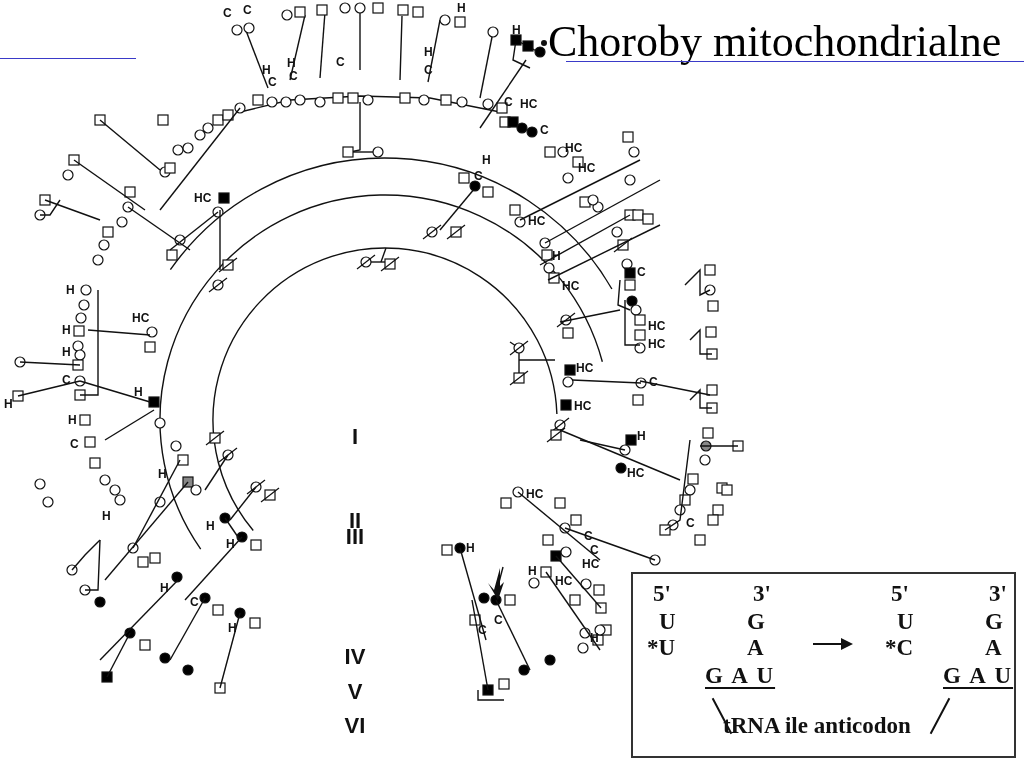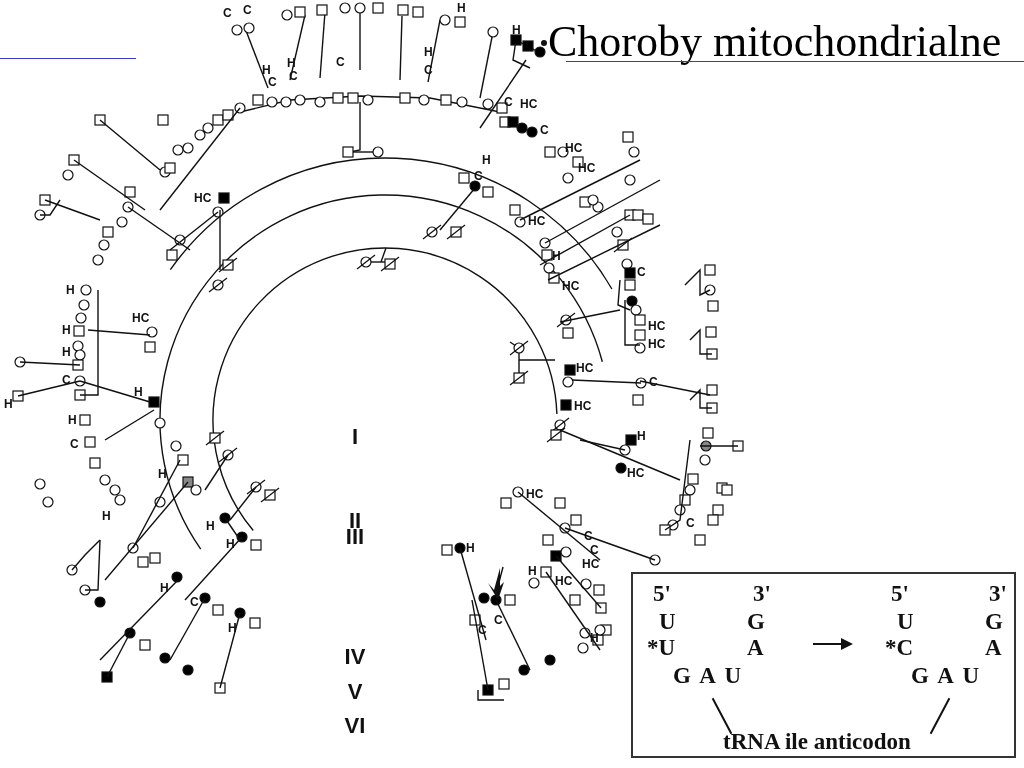--- a/index.html
+++ b/index.html
@@ -5,21 +5,21 @@
   html, body { margin: 0; padding: 0; background: #ffffff; }
   body { width: 1024px; height: 768px; position: relative; overflow: hidden; font-family: "Liberation Sans", sans-serif; }
   #title-rule-left { position: absolute; left: 0; top: 58px; width: 136px; height: 1px; background: #3a3ac8; }
   #title { position: absolute; left: 548px; top: 14px; font-family: "Liberation Serif", serif; font-size: 44px; color: #000; line-height: 56px; white-space: nowrap; }
   #title-underline { position: absolute; left: 566px; top: 61px; width: 458px; height: 1px; background: #3a3ac8; }
   #title-bullet { position: absolute; left: 541px; top: 40px; width: 6px; height: 6px; border-radius: 50%; background: #111; }
   #pedigree { position: absolute; left: 0; top: 0; }
   .gen { position: absolute; left: 330px; width: 50px; text-align: center; font-family: "Liberation Sans", sans-serif; font-weight: bold; font-size: 22px; color: #111; }
   #codon-box { position: absolute; left: 631px; top: 572px; width: 385px; height: 186px; border: 2px solid #333; background: #fff; box-sizing: border-box; font-family: "Liberation Serif", serif; font-weight: bold; color: #111; }
   #codon-box .t { position: absolute; font-size: 23px; line-height: 24px; white-space: nowrap; }
-  #codon-box .anti { text-decoration-thickness: 2px; text-underline-offset: 4px; letter-spacing: 2px; }
+  #codon-box .anti { text-decoration: underline; text-decoration-thickness: 2px; text-underline-offset: 4px; letter-spacing: 2px; margin-left: 32px; }
   #codon-box .arrow { position: absolute; left: 180px; top: 69px; width: 36px; height: 2px; background: #111; }
   #codon-box .arrow::after { content: ""; position: absolute; right: -4px; top: -5px; border-left: 12px solid #111; border-top: 6px solid transparent; border-bottom: 6px solid transparent; }
   #codon-box .slash { position: absolute; width: 2px; background: #111; height: 40px; }
 </style>
 </head>
 <body>
 
 <div id="title-rule-left"></div>
 <div id="title-bullet"></div>
 <div id="title">Choroby mitochondrialne</div>
@@ -412,14 +412,14 @@
 
   <span class="t" style="left:258px;top:8px">5'</span>
   <span class="t" style="left:356px;top:8px">3'</span>
   <span class="t" style="left:264px;top:36px">U</span>
   <span class="t" style="left:352px;top:36px">G</span>
   <span class="t" style="left:252px;top:62px">*C</span>
   <span class="t" style="left:352px;top:62px">A</span>
   <span class="t anti" style="left:278px;top:90px">G A U</span>
   <div class="slash" style="left:306px;top:122px;transform:rotate(28deg)"></div>
 
-  <span class="t" style="left:90px;top:156px">tRNA ile  anticodon</span>
+  <span class="t" style="left:90px;top:140px">tRNA ile  anticodon</span>
 </div>
 
 </body></html>

